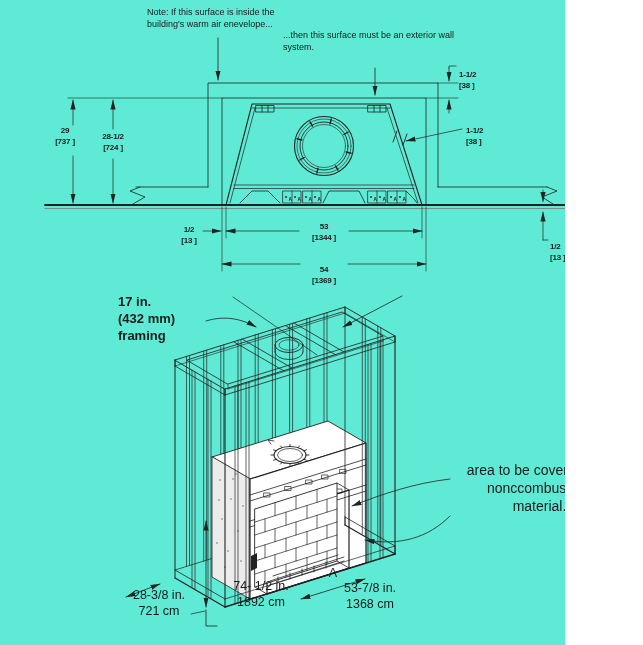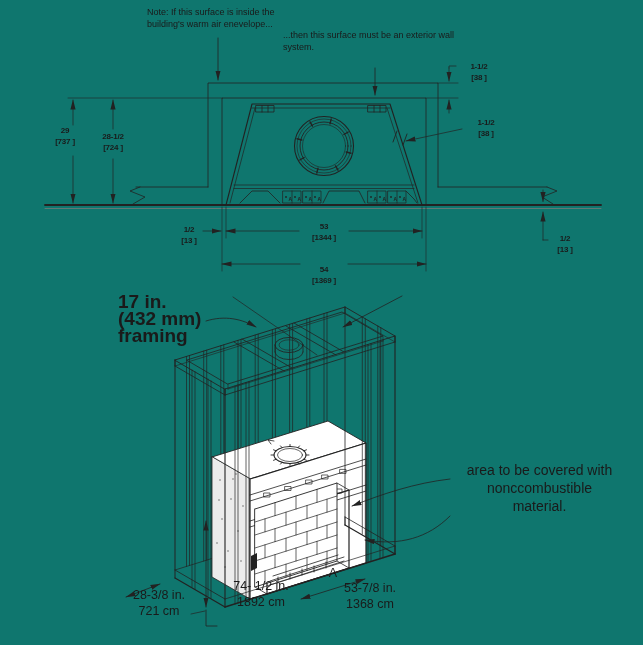--- a/index.html
+++ b/index.html
@@ -1,24 +1,24 @@
 <!DOCTYPE html>
 <html><head>
 <meta charset="utf-8">
 <style>
   html,body{margin:0;padding:0;background:#fff;}
-  .page{position:relative;width:643px;height:645px;background:#0f766e;overflow:hidden;
+  .page{position:relative;width:565px;height:645px;background:#5eead4;overflow:hidden;
         font-family:"Liberation Sans", sans-serif;color:#1a1a1a;}
   .page svg{position:absolute;left:0;top:0;}
   .lbl{position:absolute;white-space:pre-line;color:#1a1a1a;}
   .note{font-size:9px;line-height:11.5px;}
   .dim{font-size:8px;font-weight:700;line-height:11px;text-align:center;letter-spacing:-0.2px;}
-  .dimL{text-align:center;}
+  .dimL{text-align:left;margin-top:8px;}
   .isodim{font-size:12.5px;line-height:15.5px;text-align:center;}
-  .isobold{font-size:19px;font-weight:700;line-height:17px;text-align:left;}
+  .isobold{font-size:13px;font-weight:700;line-height:17px;text-align:left;}
   .arealbl{font-size:14px;line-height:18px;text-align:center;}
   line,path,polyline,rect,ellipse,circle{vector-effect:non-scaling-stroke;}
 </style>
 </head>
 <body>
 
 <div class="page">
 
 <svg width="643" height="645" viewBox="0 0 643 645" fill="none" stroke="#222" stroke-width="0.8" stroke-linecap="round" stroke-linejoin="round">
   <defs>

